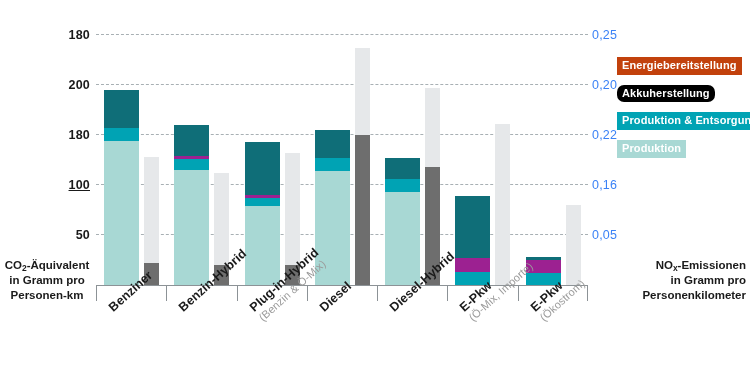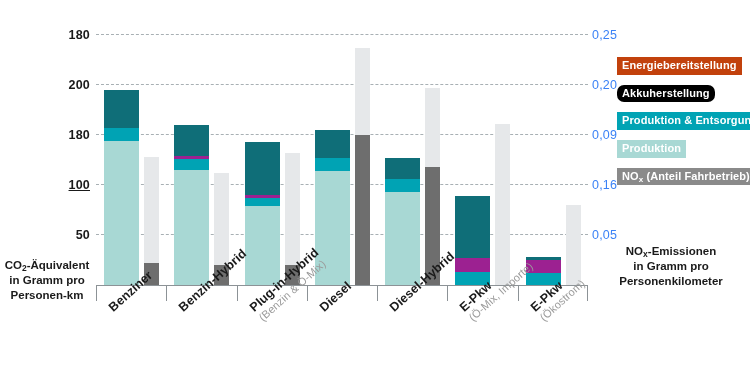--- a/index.html
+++ b/index.html
@@ -38,21 +38,21 @@
   .xlabels{position:absolute;left:0;top:296px;width:750px;height:90px;}
   .xlab{position:absolute;transform-origin:left top;
     transform:rotate(-42deg);white-space:nowrap;}
   .xlab .main{font-size:12.5px;font-weight:700;color:#1a1a1a;letter-spacing:.1px;}
   .xlab .sub{font-size:11px;font-weight:400;color:#9b9b9b;letter-spacing:.1px;}
 
   
   .axis-title{position:absolute;font-size:11.5px;font-weight:700;
     line-height:1.32;color:#1a1a1a;}
   #left-axis-title{left:4px;top:258px;width:86px;text-align:center;}
-  #right-axis-title{left:596px;top:244px;width:150px;text-align:center;}
+  #right-axis-title{left:596px;top:258px;width:150px;text-align:right;}
   .axis-title sub{font-size:8.5px;vertical-align:baseline;position:relative;top:2px;}
 
   
   .legend{position:absolute;left:617px;top:55px;width:133px;}
   .legend-item{display:block;margin-bottom:8px;}
   .legend-chip{display:inline-block;padding:2px 5px 3px 5px;
     font-size:11px;font-weight:700;line-height:1.15;white-space:nowrap;
     letter-spacing:.1px;}
   .legend-chip sub{font-size:8px;vertical-align:baseline;position:relative;top:2px;}
 </style>
@@ -145,21 +145,21 @@
       <div class="ylab" style="top: 216px; text-align: center;">50</div>
       <div class="ylab" style="top: 166px; text-decoration: underline;">100</div>
       <div class="ylab" style="top: 116px;">180</div>
       <div class="ylab" style="top: 66px;">200</div>
       <div class="ylab" style="top: 16px;">180</div>
     </div>
 
   <div class="ylab-right-wrap" id="right-ticks">
       <div class="ylab-r" style="top: 216px;">0,05</div>
       <div class="ylab-r" style="top: 166px;">0,16</div>
-      <div class="ylab-r" style="top: 116px;">0,09</div>
+      <div class="ylab-r" style="top: 116px;">0,22</div>
       <div class="ylab-r" style="top: 66px; text-align: center;">0,20</div>
       <div class="ylab-r" style="top: 16px;">0,25</div>
     </div>
 
   <div class="axis-line baseline"></div>
   <div class="tickrow" id="tickrow">
       <div class="tick" style="left: 0px;"></div>
       <div class="tick" style="left: 70.2857px;"></div>
       <div class="tick" style="left: 140.571px;"></div>
       <div class="tick" style="left: 210.857px;"></div>
@@ -197,16 +197,15 @@
     </div>
 
   <div class="axis-title" id="left-axis-title">CO<sub>2</sub>-Äquivalent<br>in Gramm pro<br>Personen-km</div>
   <div class="axis-title" id="right-axis-title">NO<sub>x</sub>-Emissionen<br>in Gramm pro<br>Personenkilometer</div>
 
   <div class="legend" id="legend">
       <div class="legend-item"><span class="legend-chip" style="background: #c2410c; color: rgb(255, 255, 255);">Energiebereitstellung</span></div>
       <div class="legend-item"><span class="legend-chip" style="background: #000000; color: rgb(255, 255, 255); border-radius: 7px;">Akkuherstellung</span></div>
       <div class="legend-item"><span class="legend-chip" style="background: rgb(0, 163, 180); color: rgb(255, 255, 255);">Produktion &amp; Entsorgung</span></div>
       <div class="legend-item"><span class="legend-chip" style="background: rgb(168, 216, 212); color: rgb(255, 255, 255);">Produktion</span></div>
-      <div class="legend-item"><span class="legend-chip" style="background: rgb(138, 138, 138); color: rgb(255, 255, 255);">NO<sub>x</sub> (Anteil Fahrbetrieb)</span></div>
     </div>
 
 </div>
 
 </body></html>

